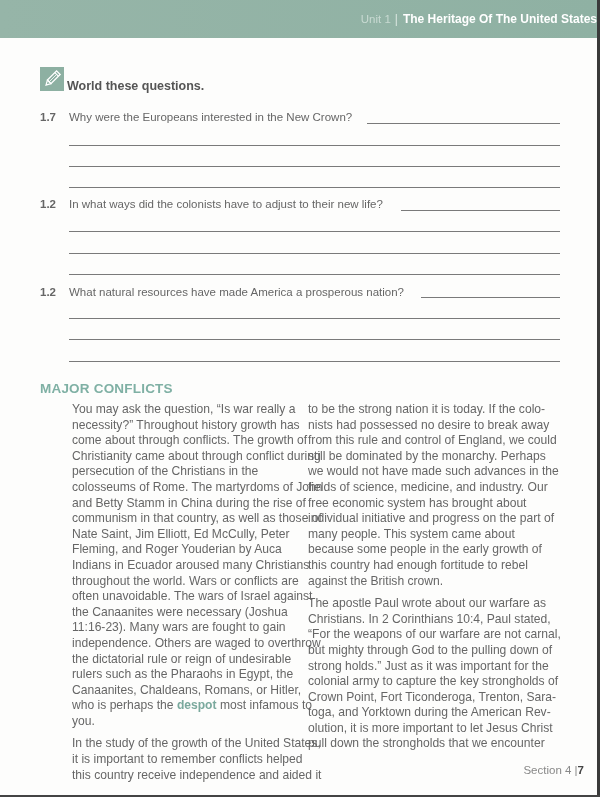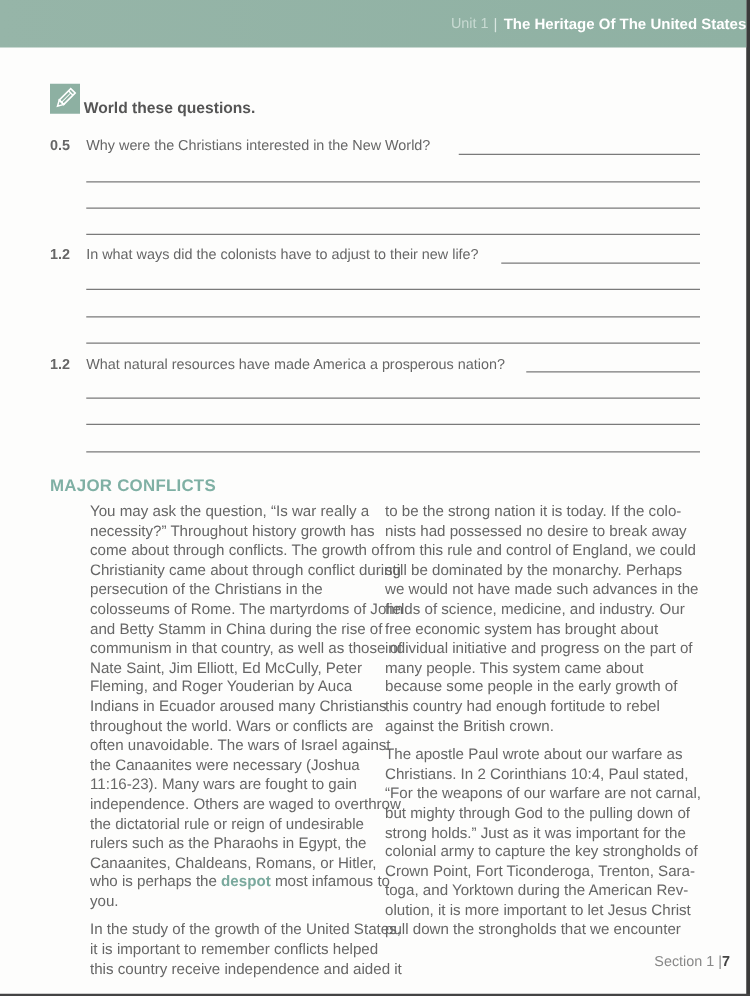--- a/index.html
+++ b/index.html
@@ -61,22 +61,22 @@
         <line x1="7.5" y1="3.5" x2="12.5" y2="3.5" stroke="#ffffff" stroke-width="1.2"></line>
         <polygon points="7.5,14 12.5,14 10,18.5" fill="none" stroke="#ffffff" stroke-width="1.2"></polygon>
         <line x1="10" y1="3.5" x2="10" y2="14" stroke="#ffffff" stroke-width="0.8"></line>
       </g>
     </svg>
   </div>
   <span class="instr-text">World these questions.</span>
 </div>
 
 <div class="q" style="top:111px;">
-  <span class="q-num">0.5</span>
-  <span class="q-text">Why were the Christians interested in the New World?</span>
+  <span class="q-num">1.7</span>
+  <span class="q-text">Why were the Europeans interested in the New Crown?</span>
 </div>
 <div class="line" style="left:367px; top:123px; width:193px;"></div>
 <div class="line" style="left:69px; top:145px; width:491px;"></div>
 <div class="line" style="left:69px; top:166px; width:491px;"></div>
 <div class="line" style="left:69px; top:187px; width:491px;"></div>
 
 <div class="q" style="top:198px;">
   <span class="q-num">1.2</span>
   <span class="q-text">In what ways did the colonists have to adjust to their new life?</span>
 </div>
@@ -100,15 +100,15 @@
   <p><span>You may ask the question, “Is war really a necessity?” Throughout history growth has come about through conflicts. The growth of Christianity came about through conflict during persecution of the Christians in the colosseums of Rome. The martyrdoms of John and Betty Stamm in China during the rise of communism in that country, as well as those of Nate Saint, Jim Elliott, Ed McCully, Peter Fleming, and Roger Youderian by Auca Indians in Ecuador aroused many Christians throughout the world. Wars or conflicts are often unavoidable. The wars of Israel against the Canaanites were necessary (Joshua 11:16-23). Many wars are fought to gain independence. Others are waged to over­throw the dictatorial rule or reign of undesir­able rulers such as the Pharaohs in Egypt, the Canaanites, Chaldeans, Romans, or Hitler, who is perhaps the </span><span class="vocab">despot</span><span> most infamous to you.</span></p>
   <p>In the study of the growth of the United States, it is important to remember conflicts helped this country receive independence and aided it</p>
 </div>
 
 <div class="col col-right">
   <p>to be the strong nation it is today. If the colo­nists had possessed no desire to break away from this rule and control of England, we could still be dominated by the monarchy. Perhaps we would not have made such advances in the fields of science, medicine, and industry. Our free economic system has brought about individual initiative and progress on the part of many people. This system came about because some people in the early growth of this coun­try had enough fortitude to rebel against the British crown.</p>
   <p>The apostle Paul wrote about our warfare as Christians. In 2 Corinthians 10:4, Paul stated, “For the weapons of our warfare are not carnal, but mighty through God to the pulling down of strong holds.” Just as it was important for the colonial army to capture the key strongholds of Crown Point, Fort Ticonderoga, Trenton, Sara­toga, and Yorktown during the American Rev­olution, it is more important to let Jesus Christ pull down the strongholds that we encounter</p>
 </div>
 
 <div class="footer">
-  <span>Section 1</span>
+  <span>Section 4</span>
   <span>|</span><span class="footer-page">7</span>
 </div>
 
 </body></html>

